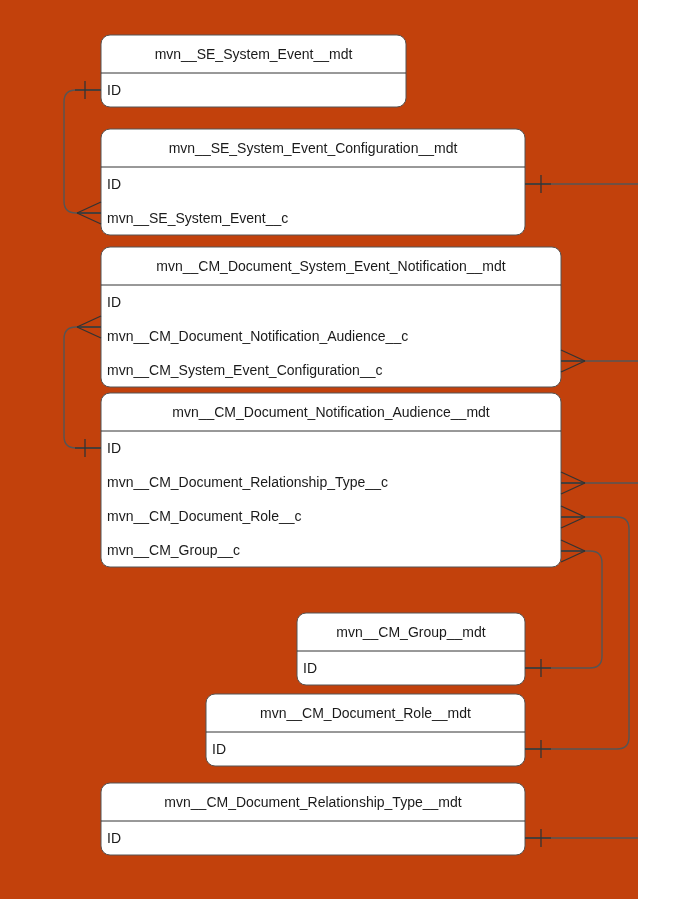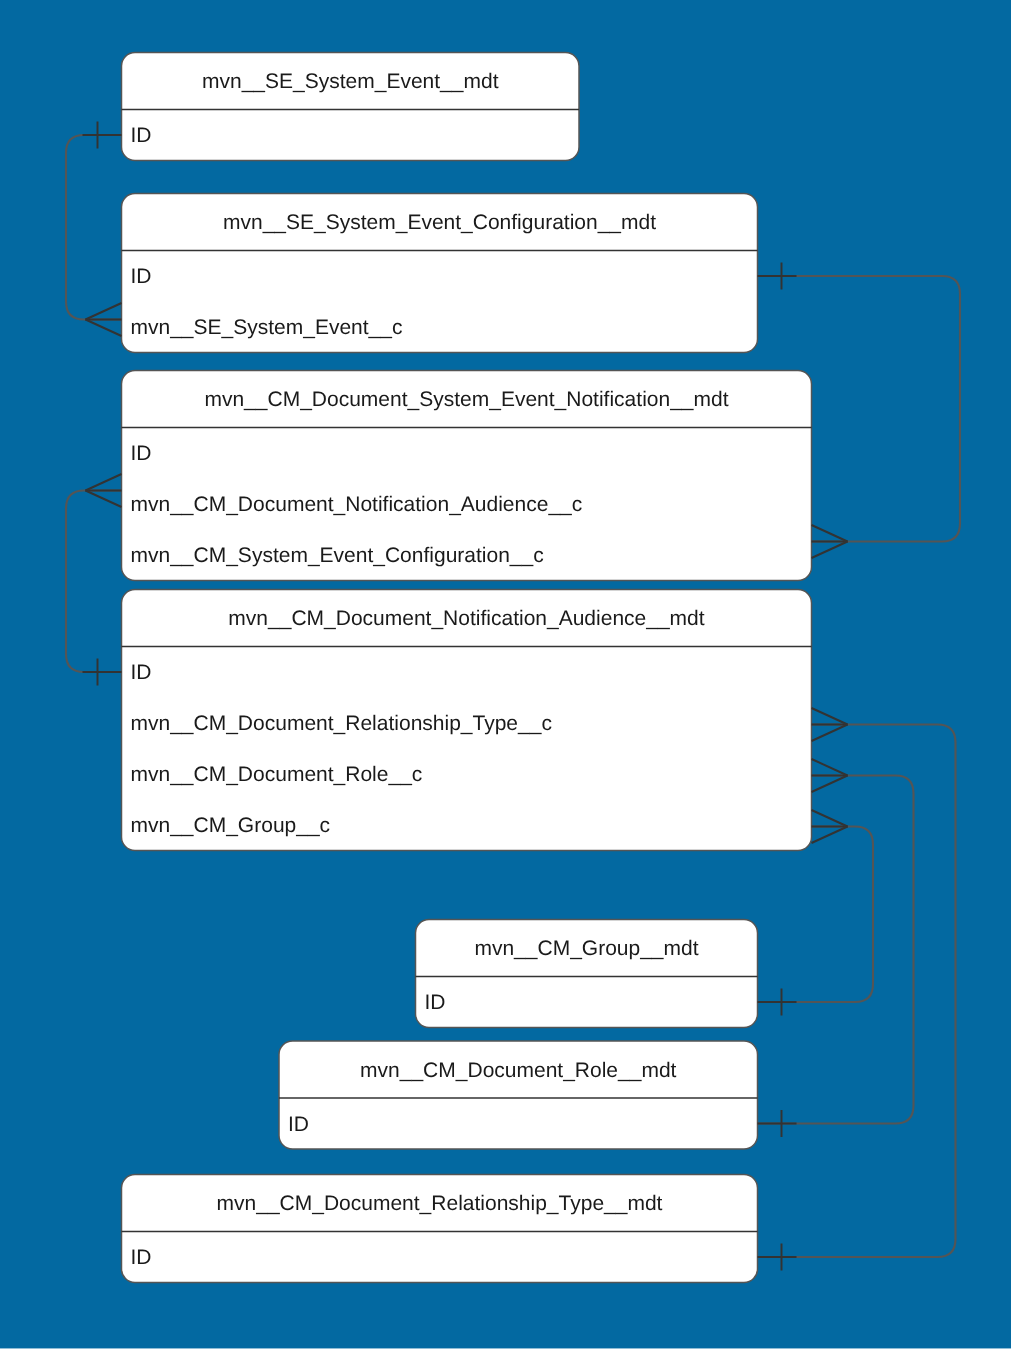--- a/index.html
+++ b/index.html
@@ -2,25 +2,26 @@
 <html><head>
 <meta charset="utf-8">
 <style>
   html, body {
     margin: 0;
     padding: 0;
     background: #ffffff;
   }
   #diagram-root {
     position: relative;
-    width: 674px;
+    width: 618px;
     height: 899px;
-    background: #0369a1;
+    background: #c2410c;
     font-family: "Liberation Sans", sans-serif;
     overflow: hidden;
+    padding-left: 20px;
   }
   svg#er-canvas {
     display: block;
     width: 674px;
     height: 899px;
   }
   .entity-box-shape {
     fill: #ffffff;
     stroke: #555555;
     stroke-width: 1;

